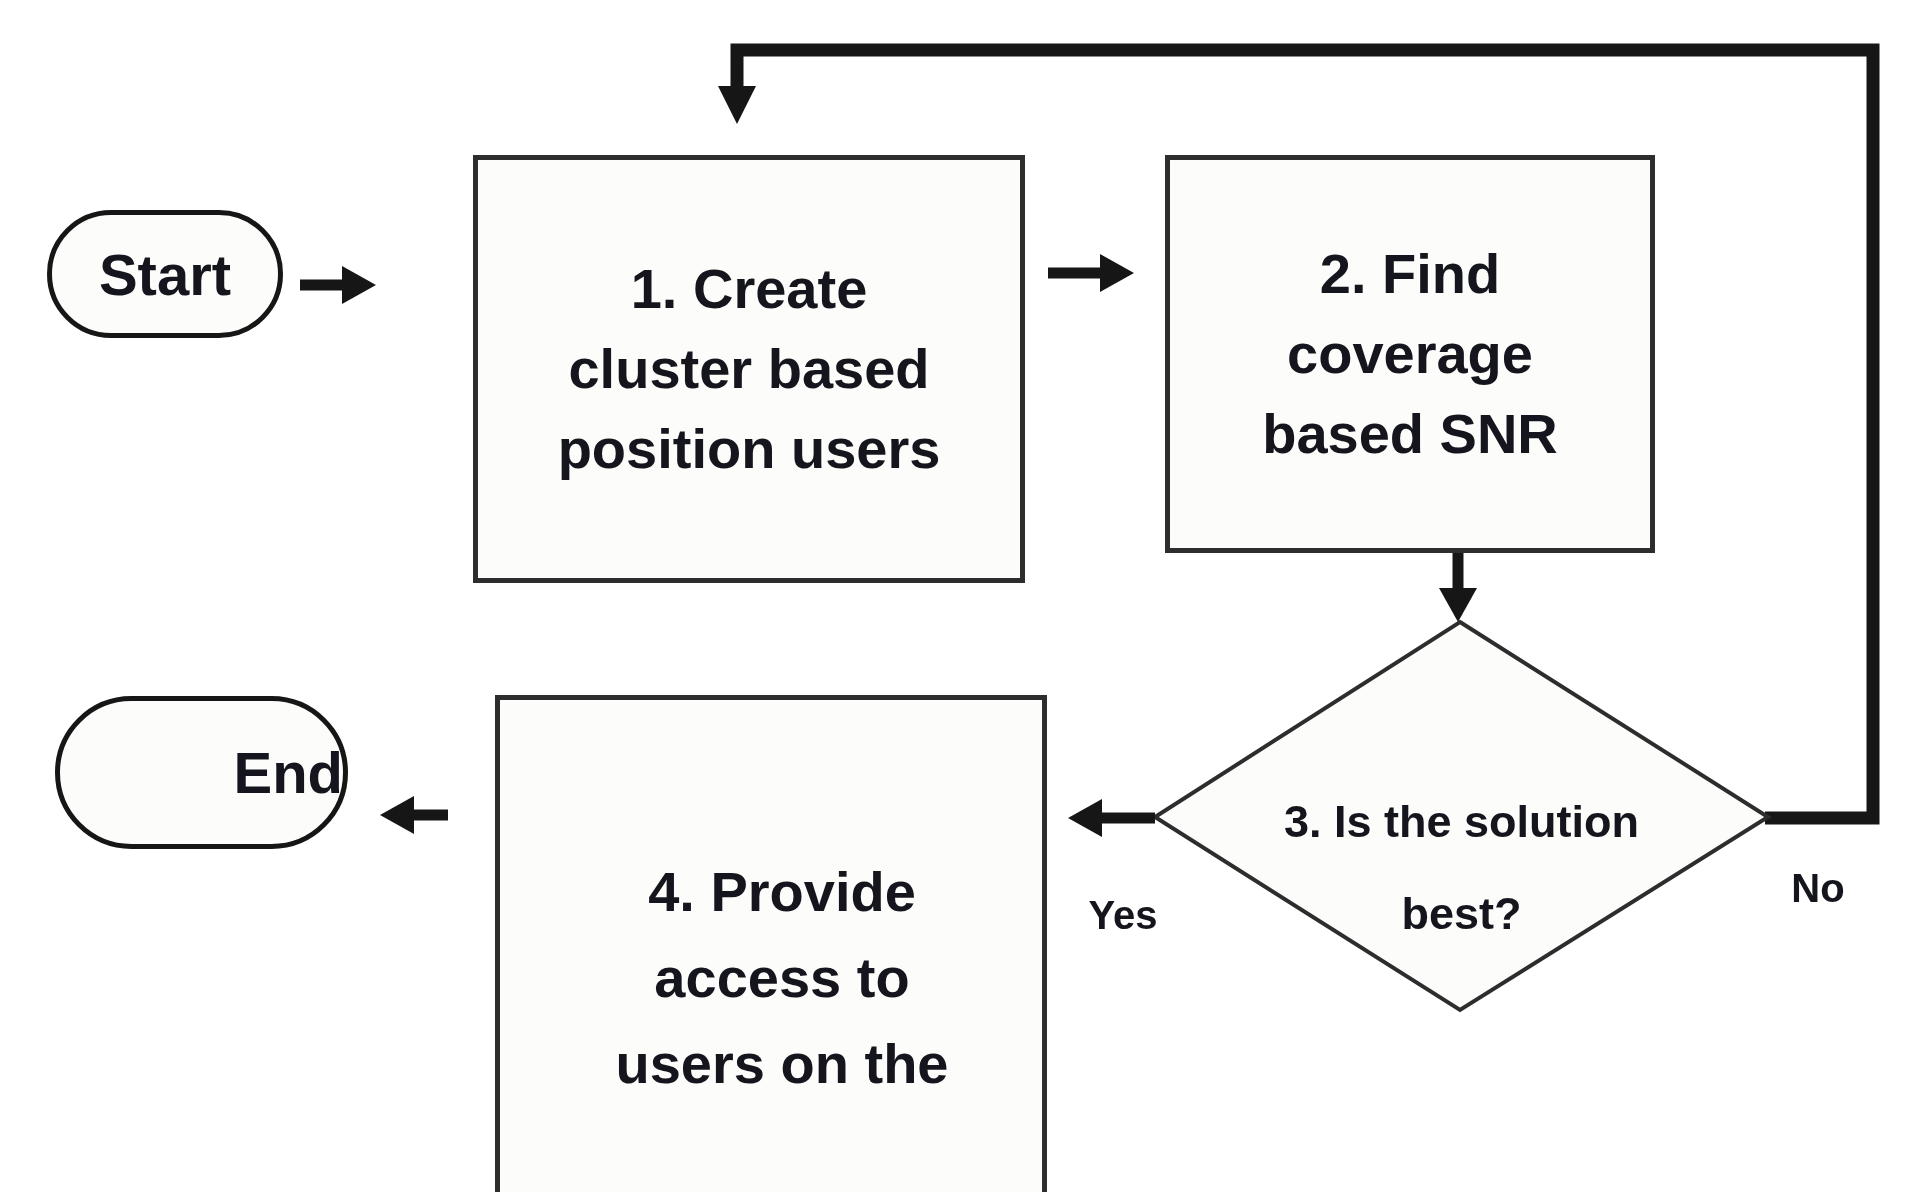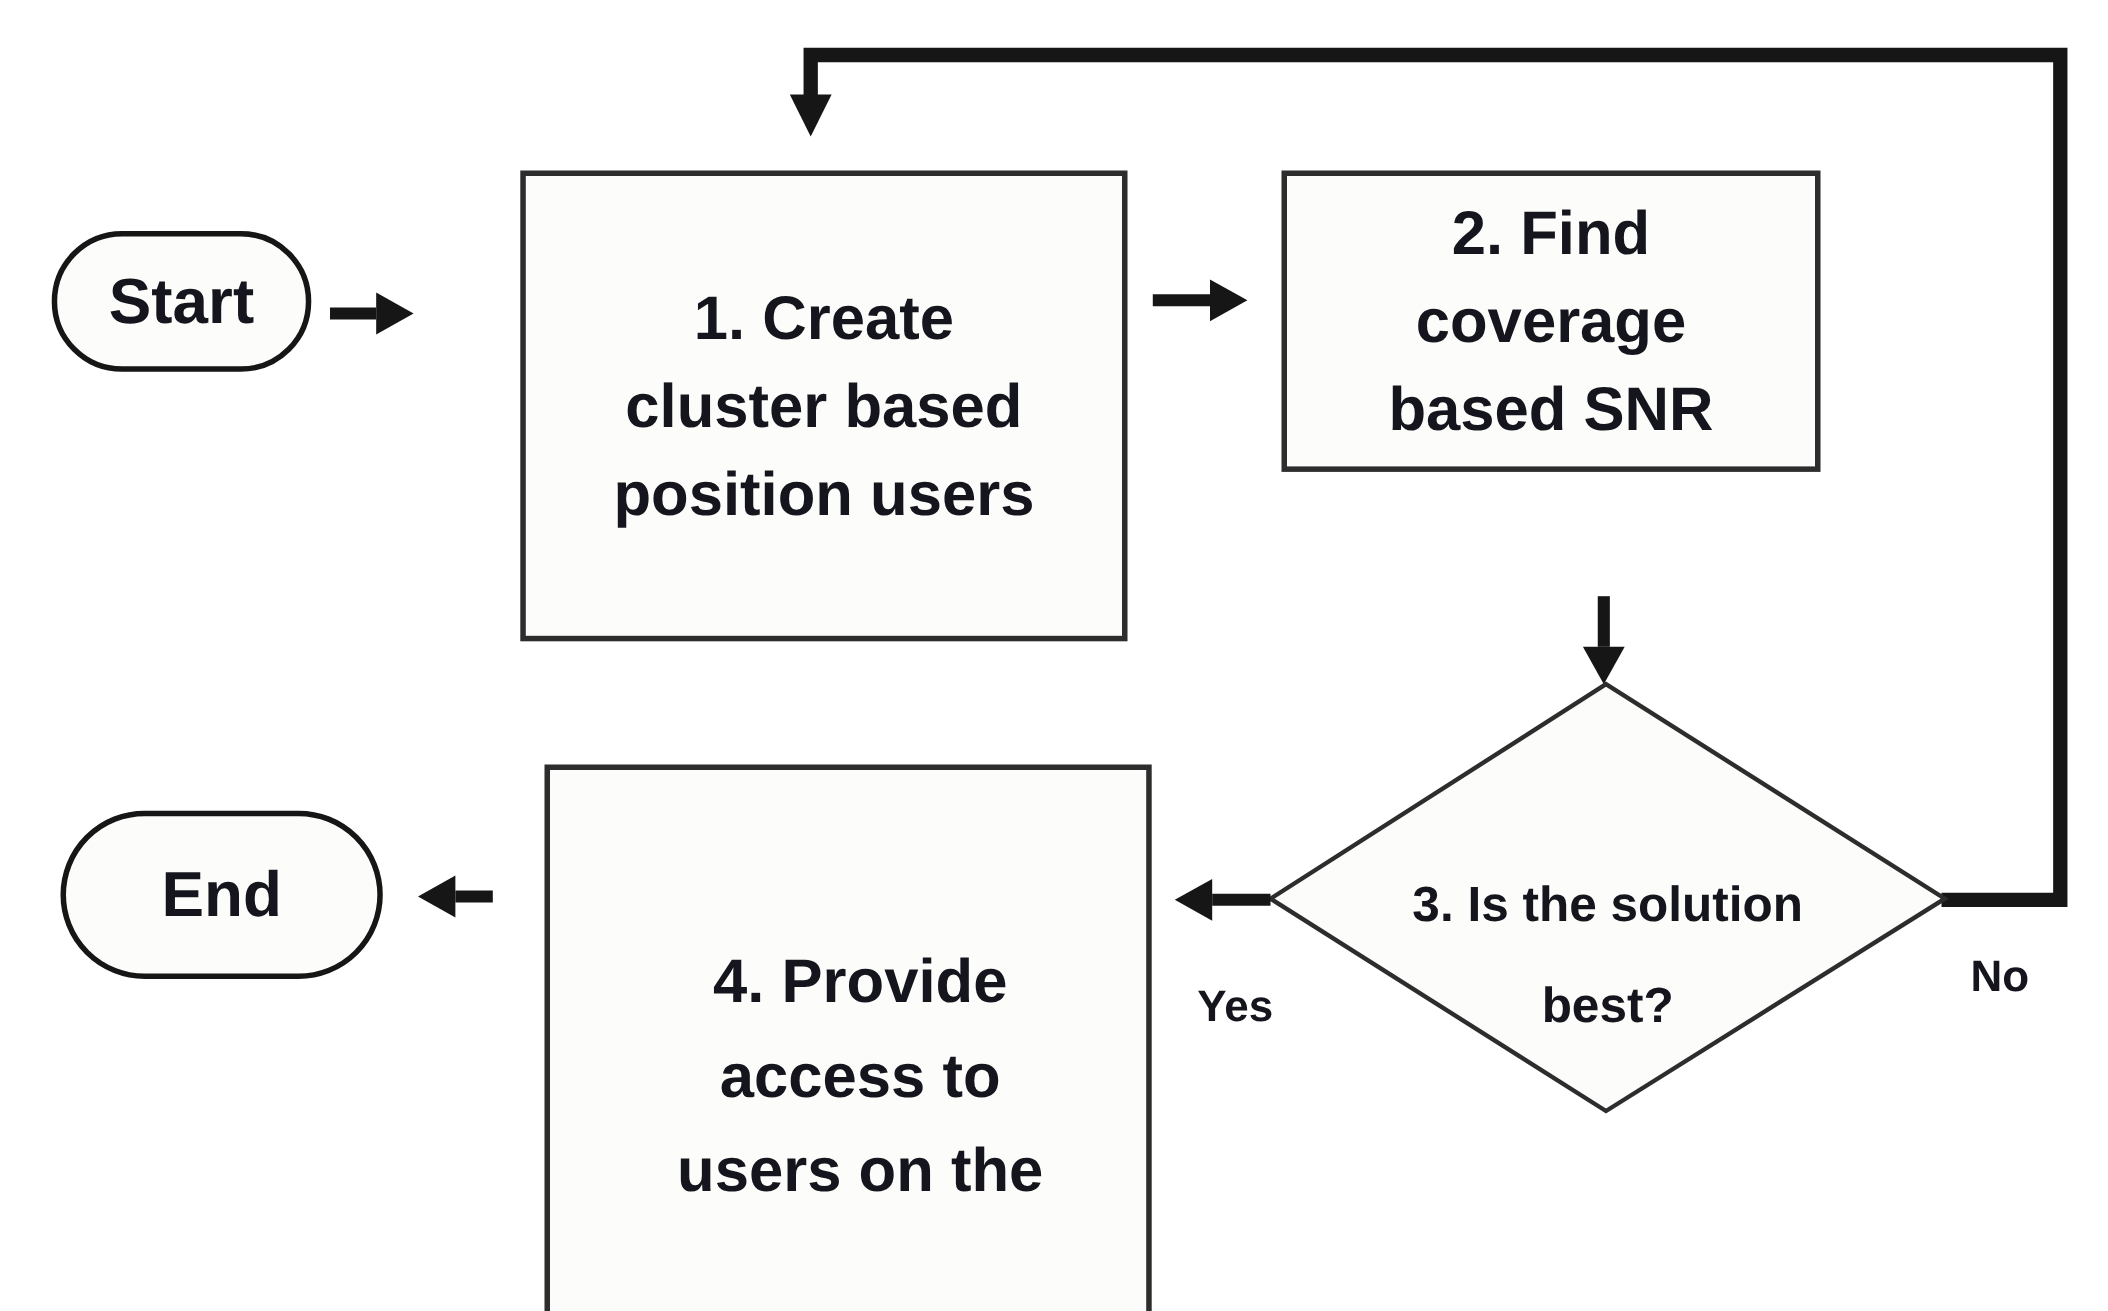--- a/index.html
+++ b/index.html
@@ -28,28 +28,28 @@
     align-items:center;justify-content:center;
     text-align:center;
     background:var(--box-fill);
   }
   .terminator{
     border:5px solid var(--line);
     border-radius:80px;
     font-size:58px;
   }
   .node-start{left:47px;top:210px;width:236px;height:128px;}
-  .node-end{left:55px;top:737px;width:293px;height:153px;}
+  .node-end{left:55px;top:696px;width:293px;height:153px;align-items:flex-end;}
 
   .process{
     border:5px solid var(--box-border);
     font-size:56px;
   }
   .node-step1{left:473px;top:155px;width:552px;height:428px;}
-  .node-step2{left:1165px;top:155px;width:490px;height:274px;}
+  .node-step2{left:1165px;top:155px;width:490px;height:398px;}
   .node-step4{left:495px;top:695px;width:552px;height:565px;padding-left:22px;}
   .node-step1 .line,.node-step2 .line{line-height:80px;}
   .node-step4 .line{line-height:86px;}
 
   .decision-label{
     position:absolute;
     left:1155px;top:622px;width:613px;height:388px;
     display:flex;flex-direction:column;
     align-items:center;justify-content:center;
     text-align:left;

